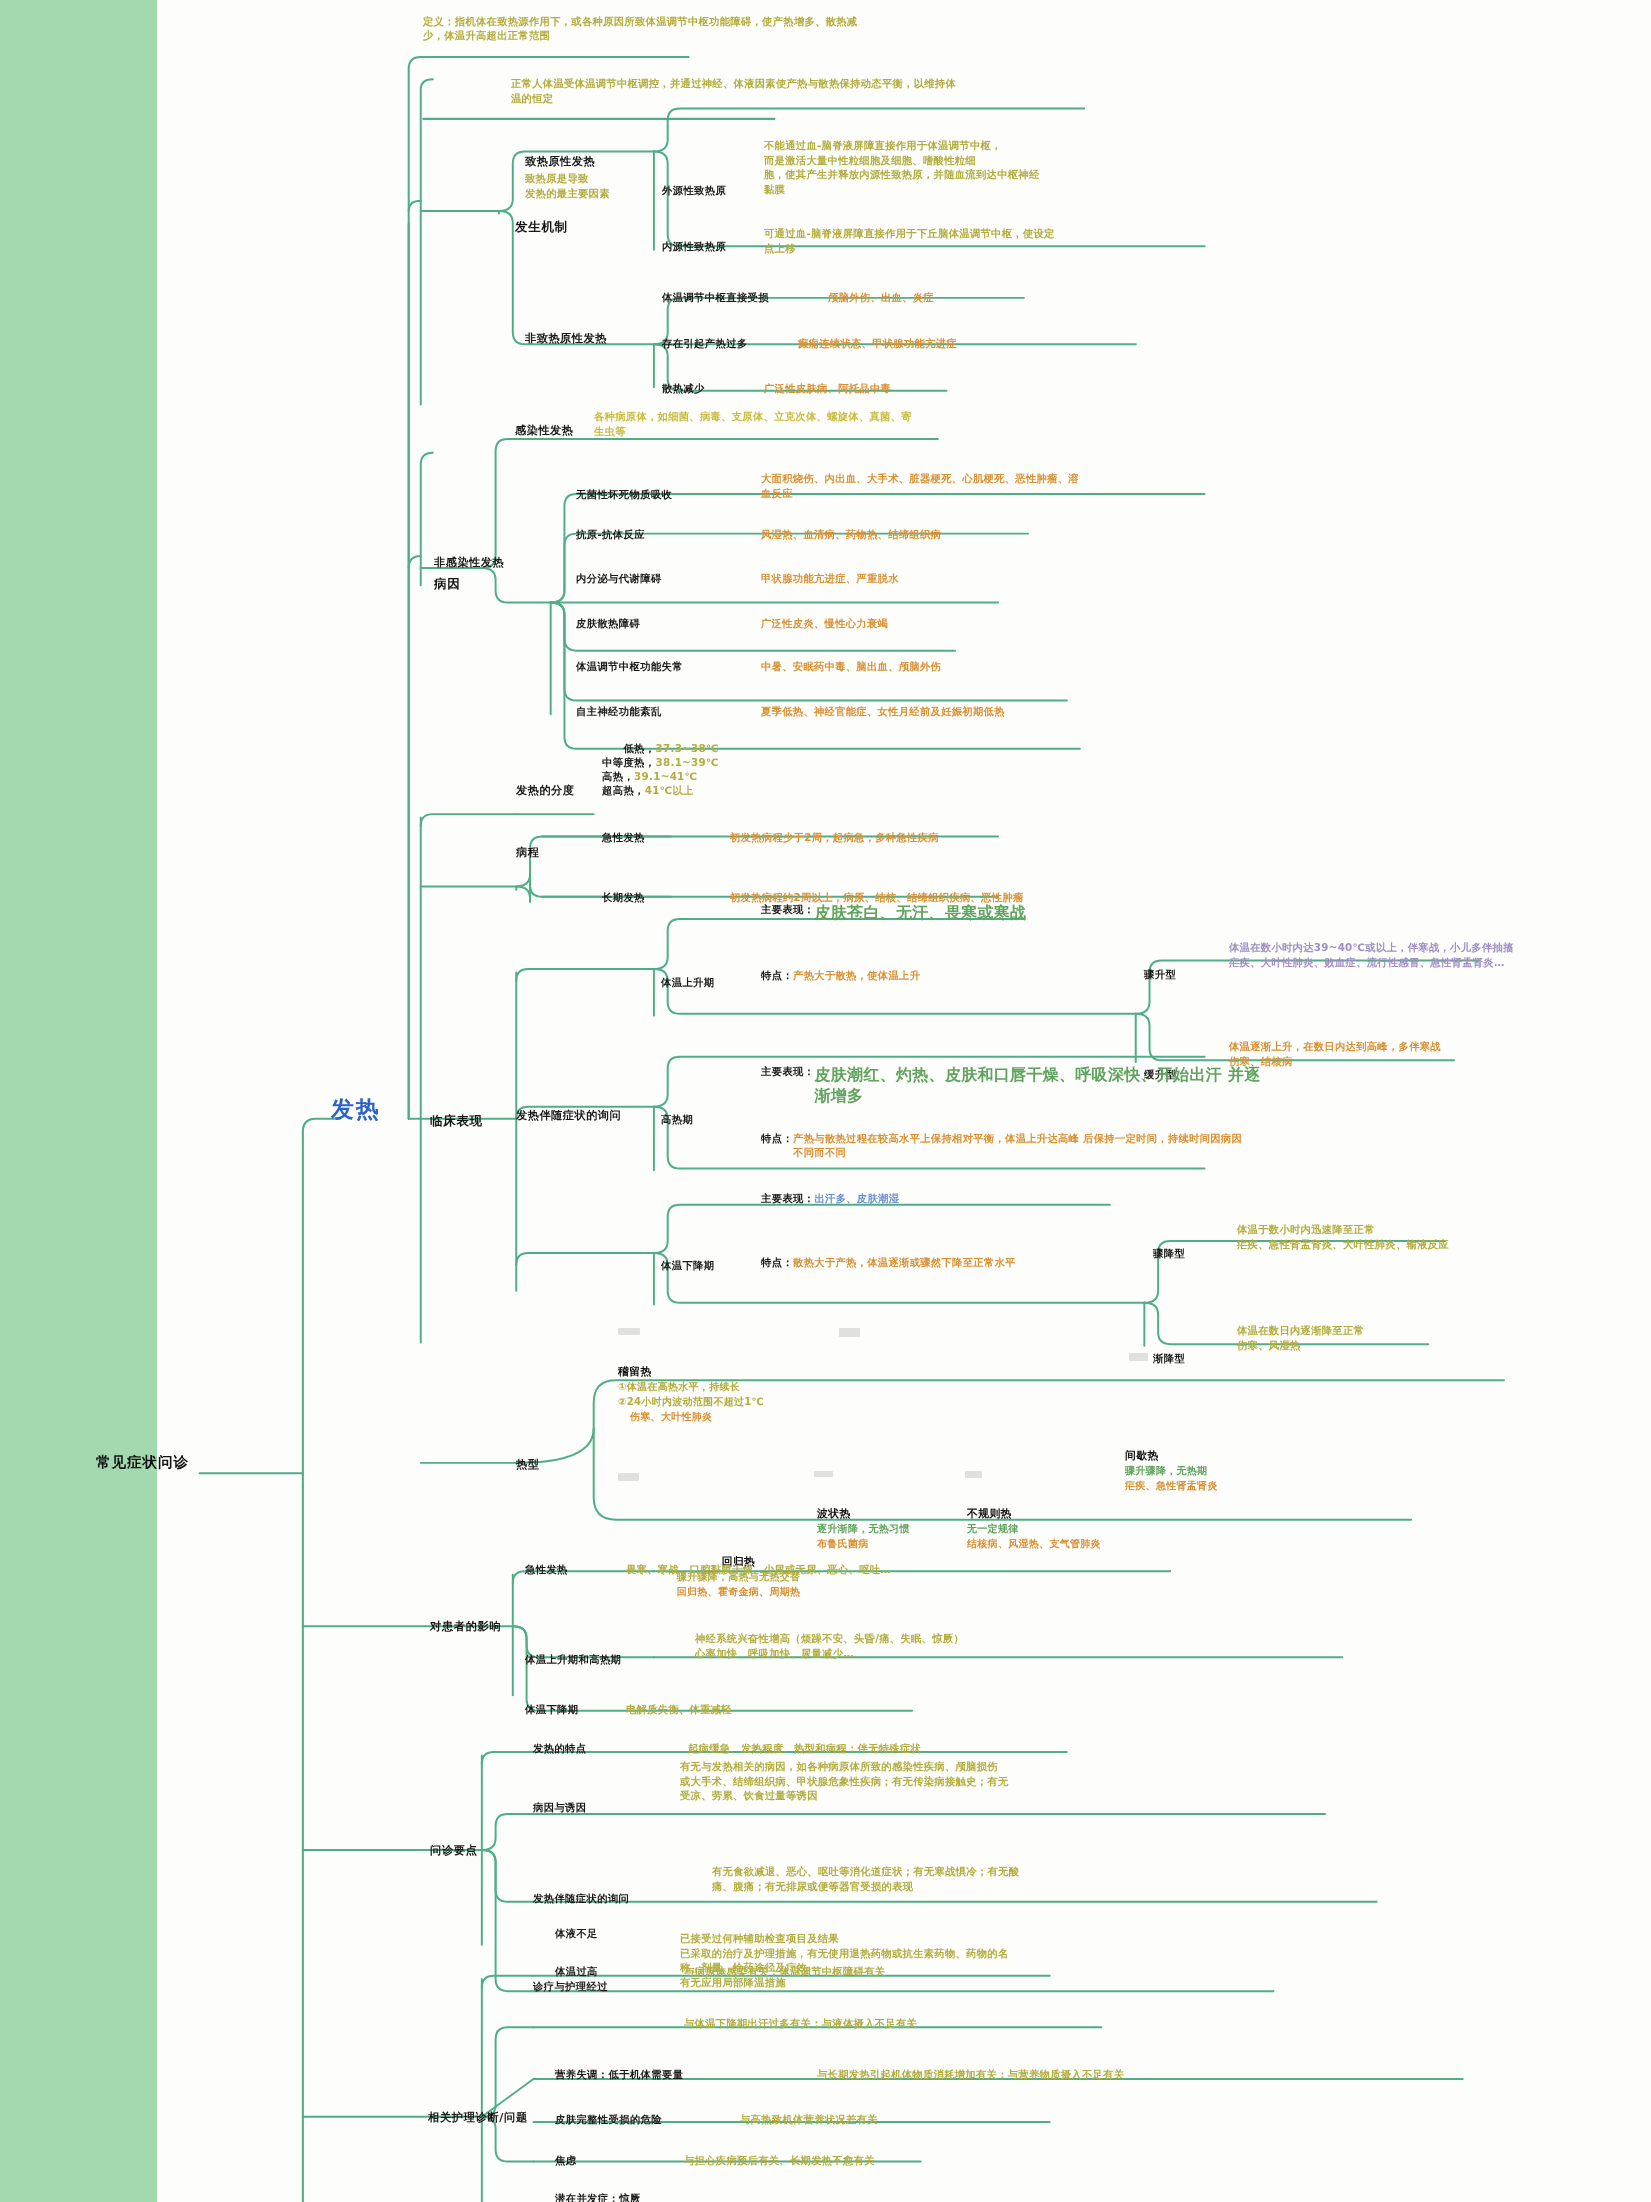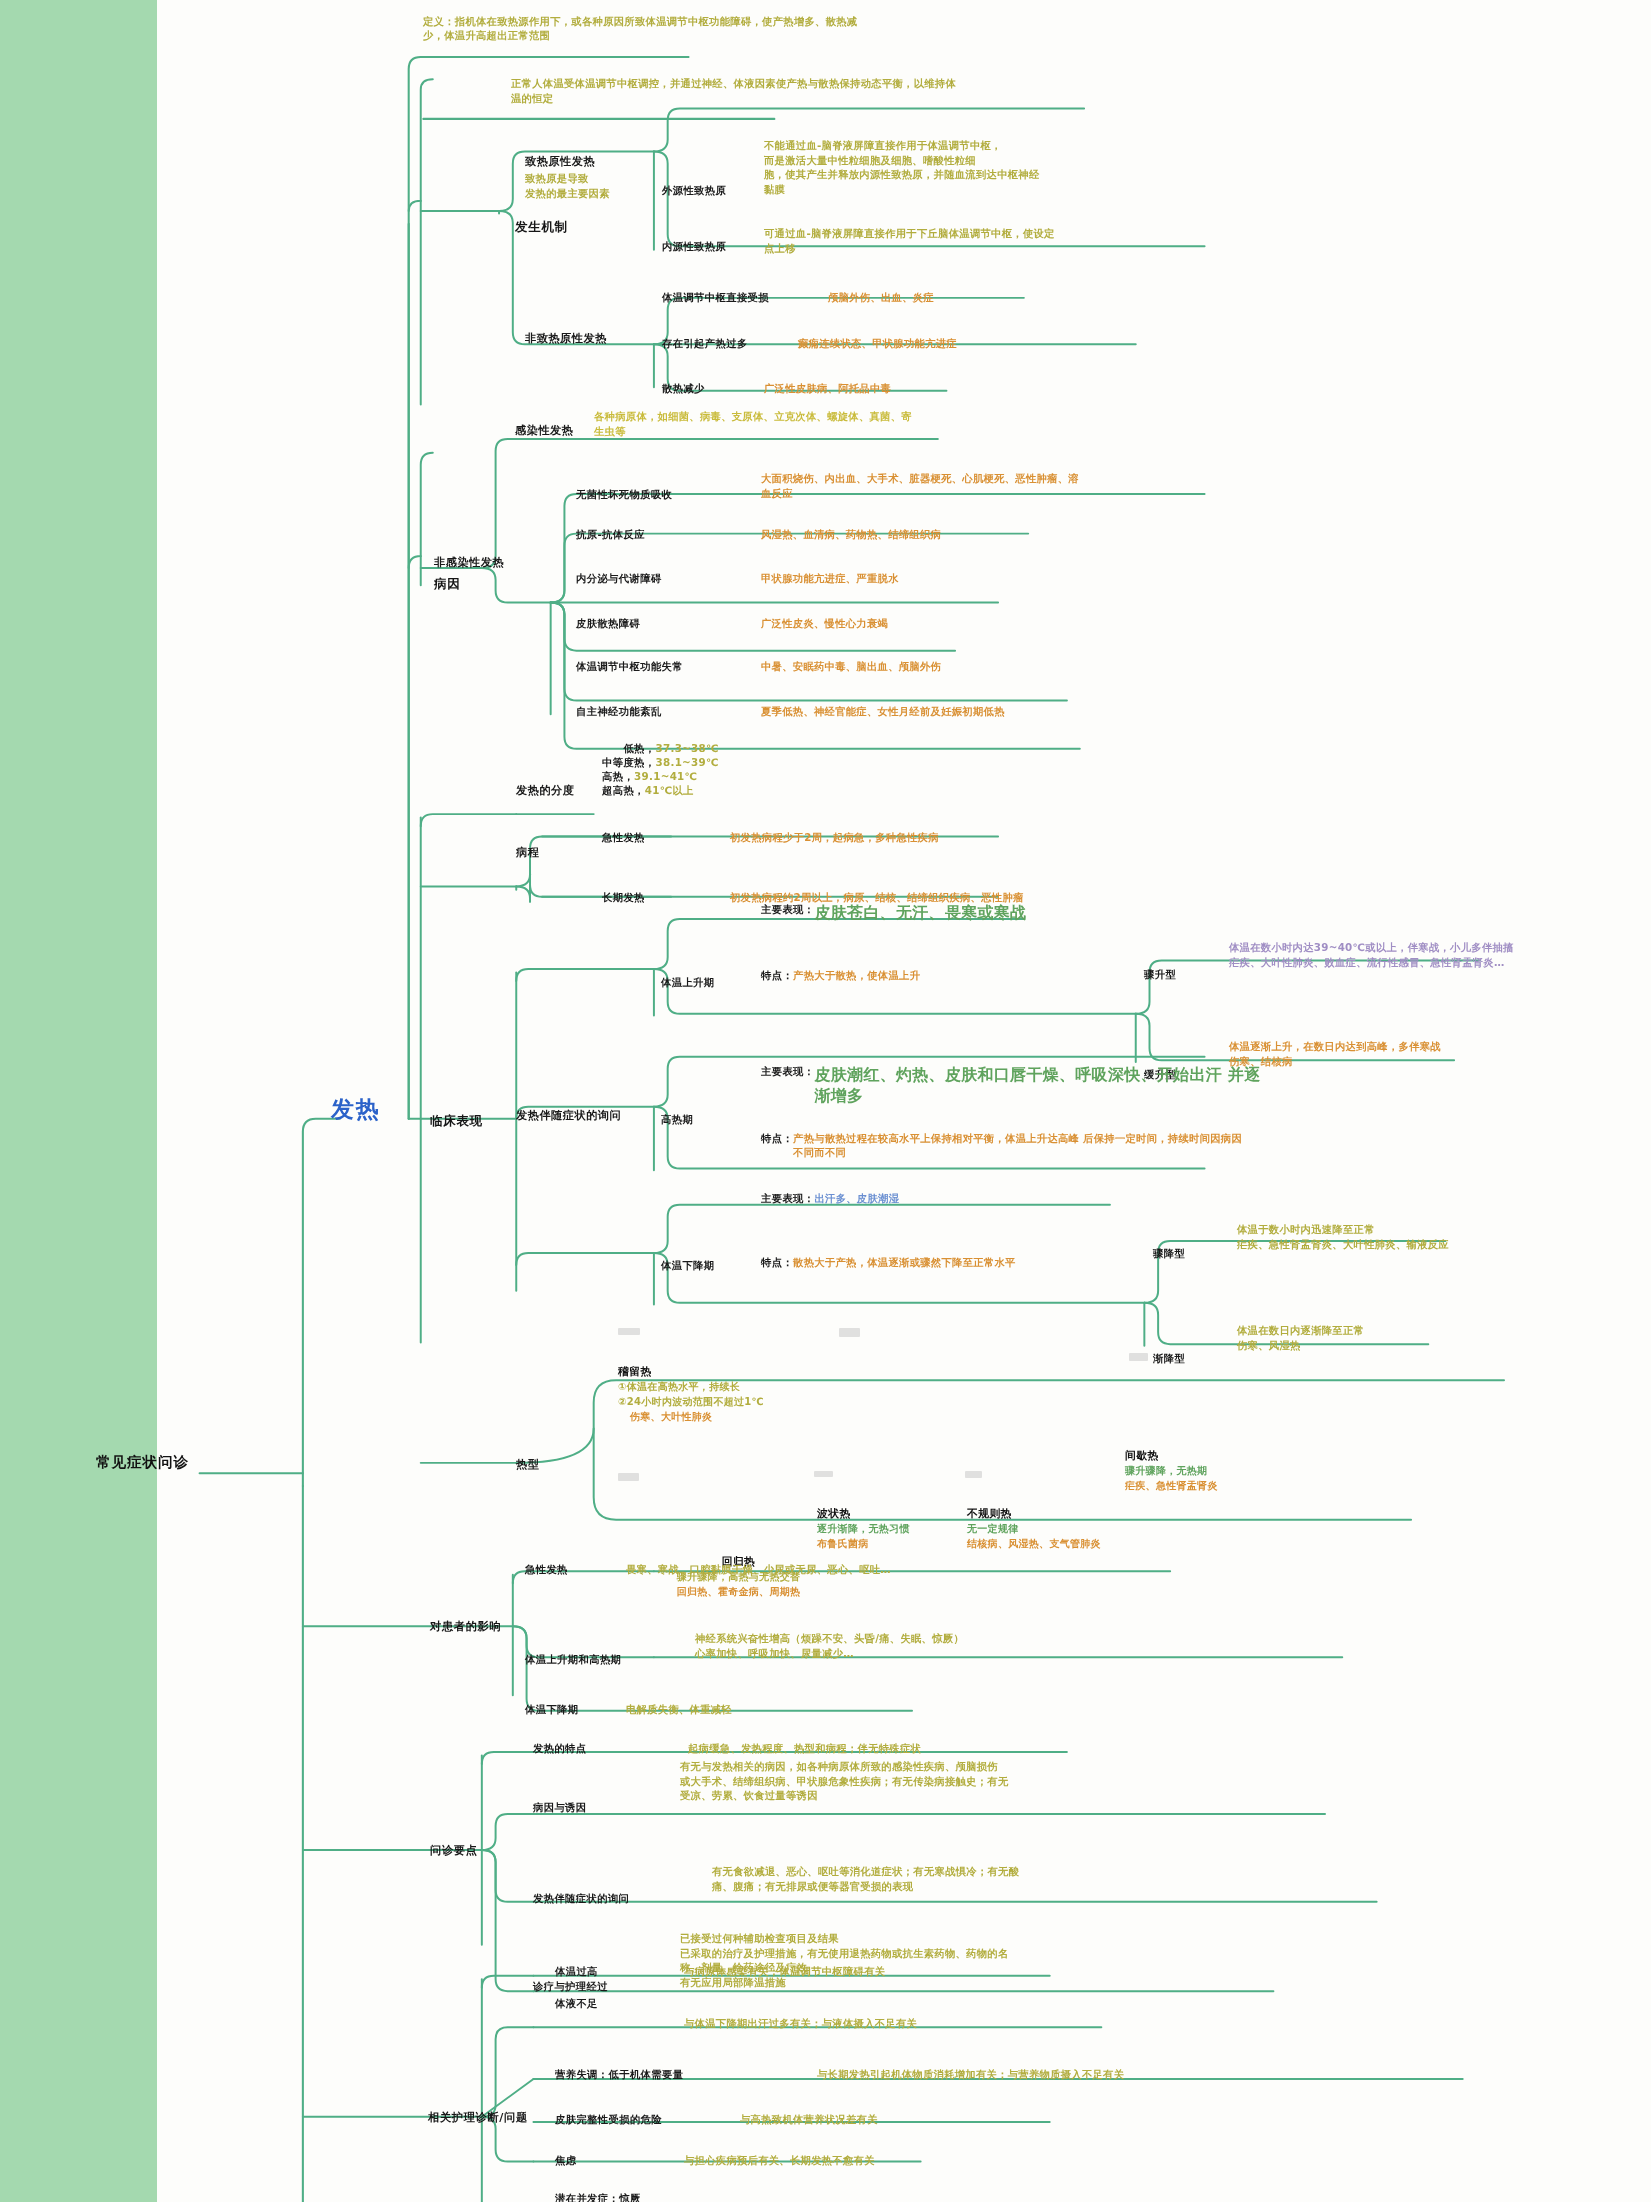--- a/index.html
+++ b/index.html
@@ -369,21 +369,21 @@
   <div class="node d-olive" style="left:680px;top:1931px;width:482px;">已接受过何种辅助检查项目及结果
 已采取的治疗及护理措施，有无使用退热药物或抗生素药物、药物的名
 称、剂量、给药途径及疗效
 有无应用局部降温措施</div>
 
   <div class="node t-l1" style="left:428px;top:2110px;font-size:11.2px;">相关护理诊断/问题</div>
 
   <div class="node t-l3" style="left:555px;top:1964px;">体温过高</div>
   <div class="node d-olive" style="left:684px;top:1964px;width:404px;">与病原体感染有关；体温调节中枢障碍有关</div>
 
-  <div class="node t-l3" style="left:555px;top:1996px;">体液不足</div>
+  <div class="node t-l3" style="left:555px;top:1926px;">体液不足</div>
   <div class="node d-olive" style="left:684px;top:2016px;width:430px;">与体温下降期出汗过多有关；与液体摄入不足有关</div>
 
   <div class="node t-l3" style="left:555px;top:2067px;">营养失调：低于机体需要量</div>
   <div class="node d-olive" style="left:817px;top:2067px;width:533px;">与长期发热引起机体物质消耗增加有关；与营养物质摄入不足有关</div>
 
   <div class="node t-l3" style="left:555px;top:2112px;">皮肤完整性受损的危险</div>
   <div class="node d-olive" style="left:740px;top:2112px;width:370px;">与高热致机体营养状况差有关</div>
 
   <div class="node t-l3" style="left:555px;top:2153px;">焦虑</div>
   <div class="node d-olive" style="left:684px;top:2153px;width:344px;">与担心疾病预后有关、长期发热不愈有关</div>

